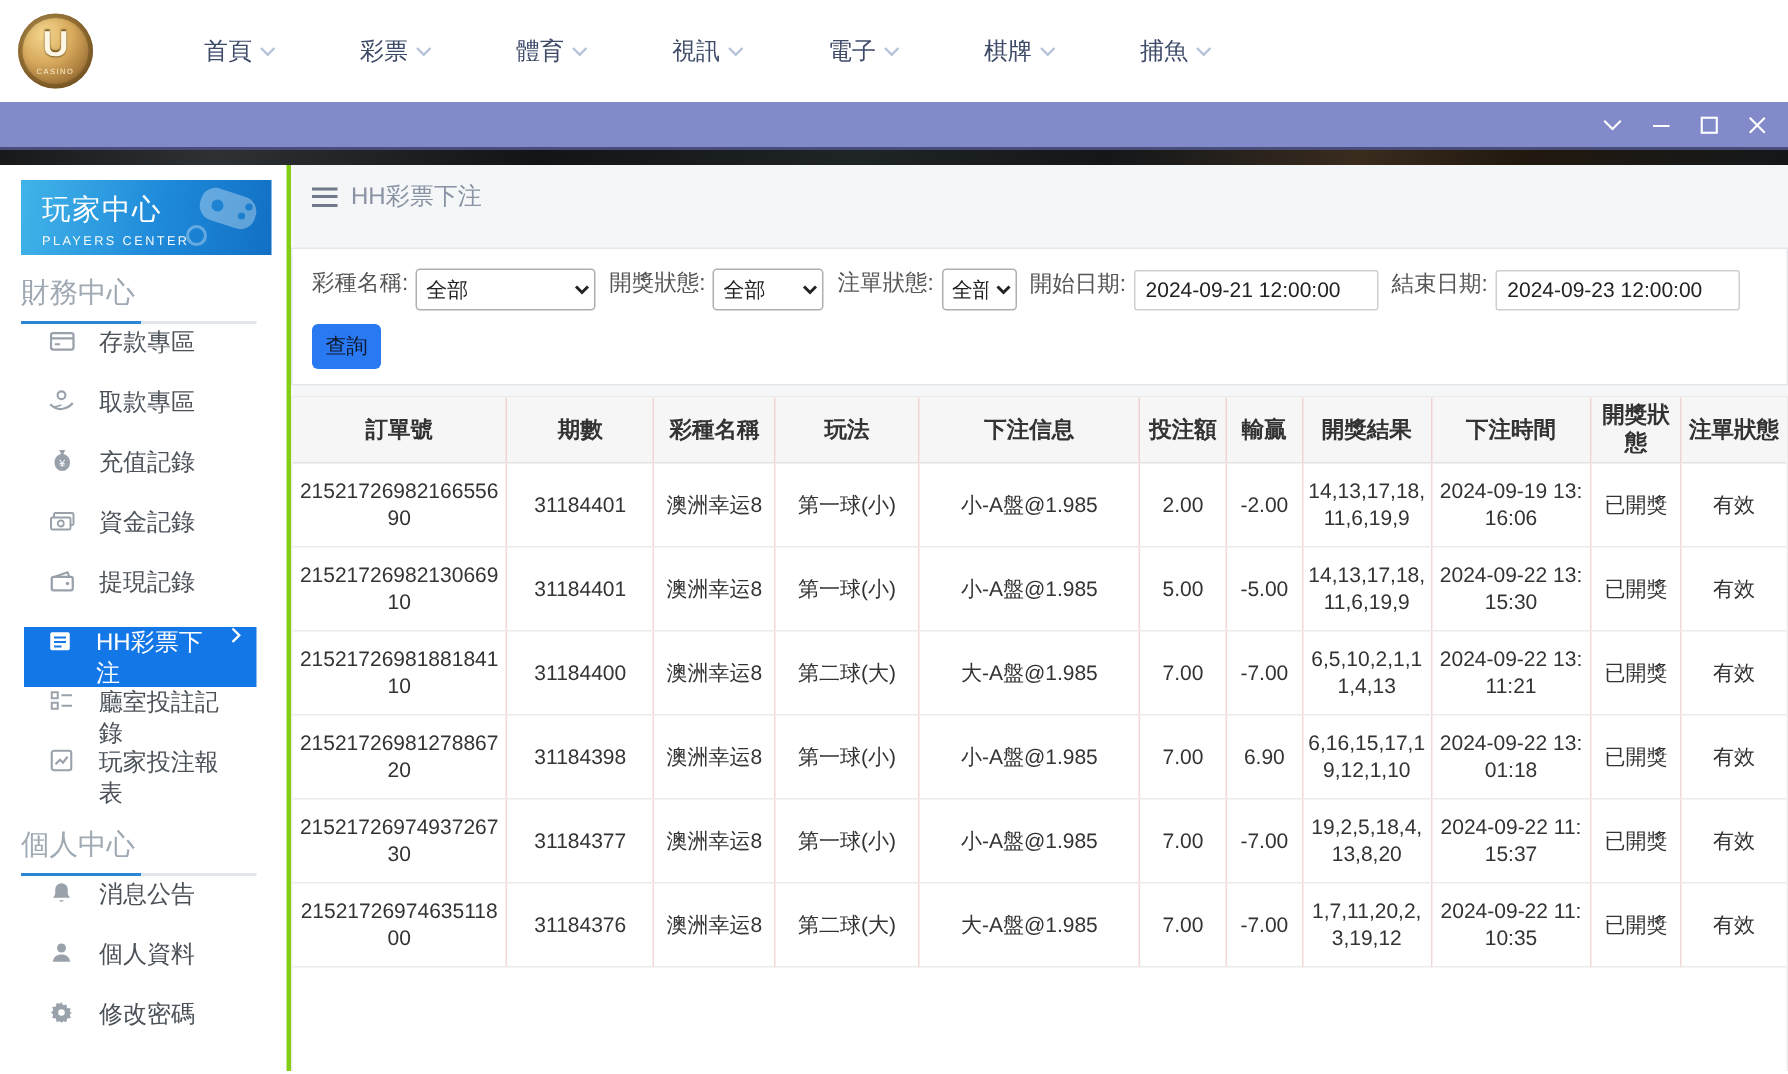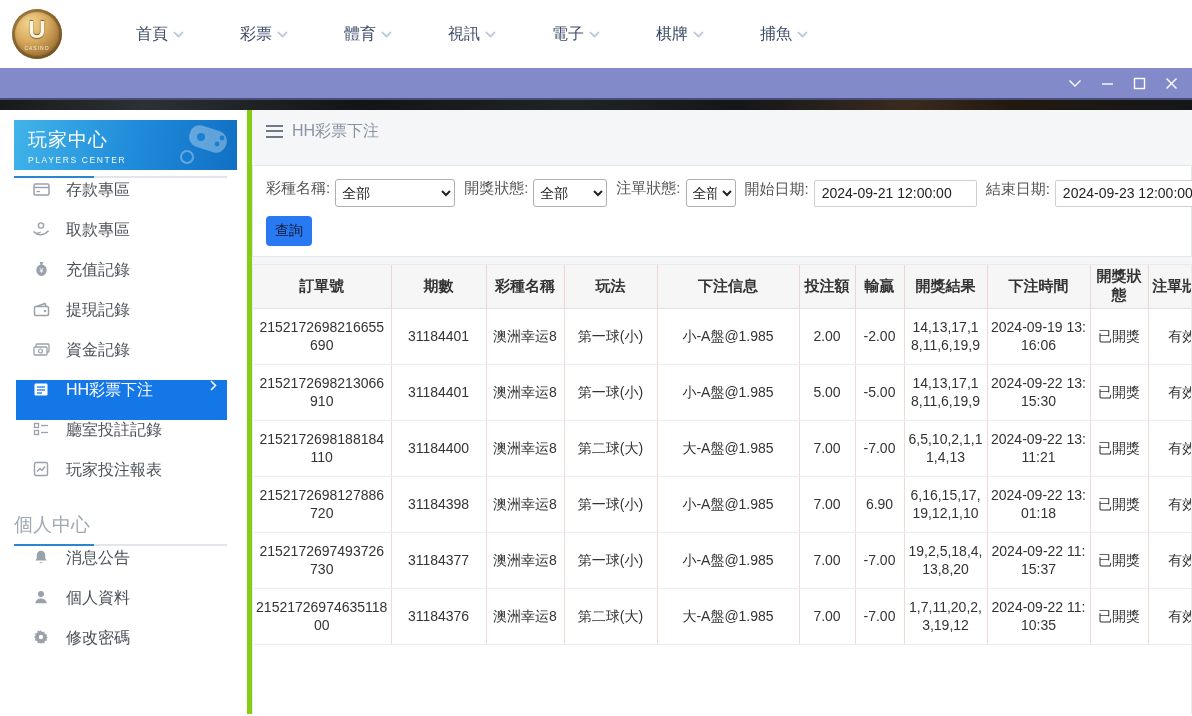--- a/index.html
+++ b/index.html
@@ -28,21 +28,21 @@
   .titlebar { height:32px; background:#828aca; border-bottom:2px solid #474c78;
               display:flex; align-items:center; justify-content:flex-end; gap:19px; padding-right:14px; }
   .winbtn { display:flex; align-items:center; cursor:pointer; }
 
   
   .darkstrip { height:10px;
     background:linear-gradient(90deg,#17191b 0%,#2e3133 12%,#121517 30%,#1f2426 48%,#14171a 62%,#3a2b1e 76%,#22190f 85%,#14171a 100%); }
 
   
   .main { display:flex; height:604px; }
-  .sidebar { width:252px; flex-shrink:0; background:#fff; border-right:5px solid #84cc16; overflow:hidden; }
+  .sidebar { width:194px; flex-shrink:0; background:#fff; border-right:3px solid #84cc16; overflow:hidden; }
   .sb-header { margin:10px 10px 0 14px; height:50px; position:relative; overflow:hidden; color:#fff;
                background:linear-gradient(100deg,#41b4e9 0%, #1f8ada 55%, #1170c4 100%); padding:7px 0 0 14px; }
   .sb-title { font-size:19px; letter-spacing:1px; }
   .sb-sub { font-size:8.5px; letter-spacing:1.6px; margin-top:2px; opacity:.95; }
   .sb-art { position:absolute; right:6px; top:4px; opacity:.32; }
   .sb-section-label { margin:12px 0 0 14px; font-size:19px; color:#9fa9b3; }
   .sb-underline { margin:6px 20px 0 14px; height:2px; background:#e2e5e9; }
   .sb-underline .blue { width:80px; height:2px; background:#2a86d2; }
   .sb-list { margin-top:2px; }
   .sb-item { height:40px; display:flex; align-items:flex-start; margin:0 20px 0 16px; padding:0 10px 0 16px;
@@ -190,20 +190,21 @@
               <rect x="12" y="4" width="38" height="22" rx="10" transform="rotate(18 31 15)"></rect>
               <circle cx="10" cy="33" r="6" fill="none" stroke="#fff" stroke-width="2"></circle>
             </g>
             <circle cx="24" cy="13" r="4" fill="#2a8ed8"></circle>
             <circle cx="40" cy="20" r="2.4" fill="#2a8ed8"></circle>
             <circle cx="45" cy="14" r="2.4" fill="#2a8ed8"></circle>
           </svg>
       </span>
     </div>
 
+    <div class="sb-section-label">財務中心</div>
     <div class="sb-underline">
         <div class="blue"></div>
       </div>
 
     <div class="sb-list">
       <div class="sb-item">
         <span class="ico">
             <svg width="17" height="15" viewBox="0 0 17 15">
               <rect x="1" y="2" width="15" height="11" rx="1.5" fill="none" stroke="currentColor" stroke-width="1.5"></rect>
               <line x1="1" y1="5.5" x2="16" y2="5.5" stroke="currentColor" stroke-width="1.5"></line>
@@ -227,36 +228,36 @@
             <svg width="15" height="16" viewBox="0 0 15 16">
               <path d="M5.5 1h4L8.3 3.6c2.6.6 4.4 2.9 4.4 5.7A5.2 5.6 0 0 1 7.5 15 5.2 5.6 0 0 1 2.3 9.3c0-2.8 1.8-5.1 4.4-5.7z" fill="currentColor"></path>
               <text x="7.5" y="12" font-size="7" fill="#fff" text-anchor="middle">¥</text>
             </svg>
           </span>
         <span>充值記錄</span>
       </div>
       <div class="sb-item">
         <span class="ico">
             <svg width="17" height="15" viewBox="0 0 17 15">
+              <rect x="3" y="2" width="13" height="8" rx="1" fill="none" stroke="currentColor" stroke-width="1.3"></rect>
+              <rect x="1" y="5" width="13" height="8" rx="1" fill="#fff" stroke="currentColor" stroke-width="1.3"></rect>
+              <circle cx="7.5" cy="9" r="2" fill="none" stroke="currentColor" stroke-width="1.2"></circle>
+            </svg>
+          </span>
+        <span>資金記錄</span>
+      </div>
+      <div class="sb-item">
+        <span class="ico">
+            <svg width="17" height="15" viewBox="0 0 17 15">
               <path d="M3.5 4.5 12 1.5l1.2 3" fill="none" stroke="currentColor" stroke-width="1.4"></path>
               <rect x="1.5" y="4.5" width="14" height="9" rx="1.2" fill="none" stroke="currentColor" stroke-width="1.5"></rect>
               <circle cx="12" cy="9" r="1.2" fill="currentColor"></circle>
             </svg>
           </span>
         <span>提現記錄</span>
-      </div>
-      <div class="sb-item">
-        <span class="ico">
-            <svg width="17" height="15" viewBox="0 0 17 15">
-              <rect x="3" y="2" width="13" height="8" rx="1" fill="none" stroke="currentColor" stroke-width="1.3"></rect>
-              <rect x="1" y="5" width="13" height="8" rx="1" fill="#fff" stroke="currentColor" stroke-width="1.3"></rect>
-              <circle cx="7.5" cy="9" r="2" fill="none" stroke="currentColor" stroke-width="1.2"></circle>
-            </svg>
-          </span>
-        <span>資金記錄</span>
       </div>
       <div class="sb-item active">
         <span class="ico">
             <svg width="16" height="15" viewBox="0 0 16 15">
               <rect x="1.5" y="1.5" width="13" height="12" rx="1.2" fill="#fff"></rect>
               <line x1="4" y1="5" x2="12" y2="5" stroke="#1377e8" stroke-width="1.3"></line>
               <line x1="4" y1="8" x2="12" y2="8" stroke="#1377e8" stroke-width="1.3"></line>
               <line x1="4" y1="11" x2="9" y2="11" stroke="#1377e8" stroke-width="1.3"></line>
             </svg>
           </span>

